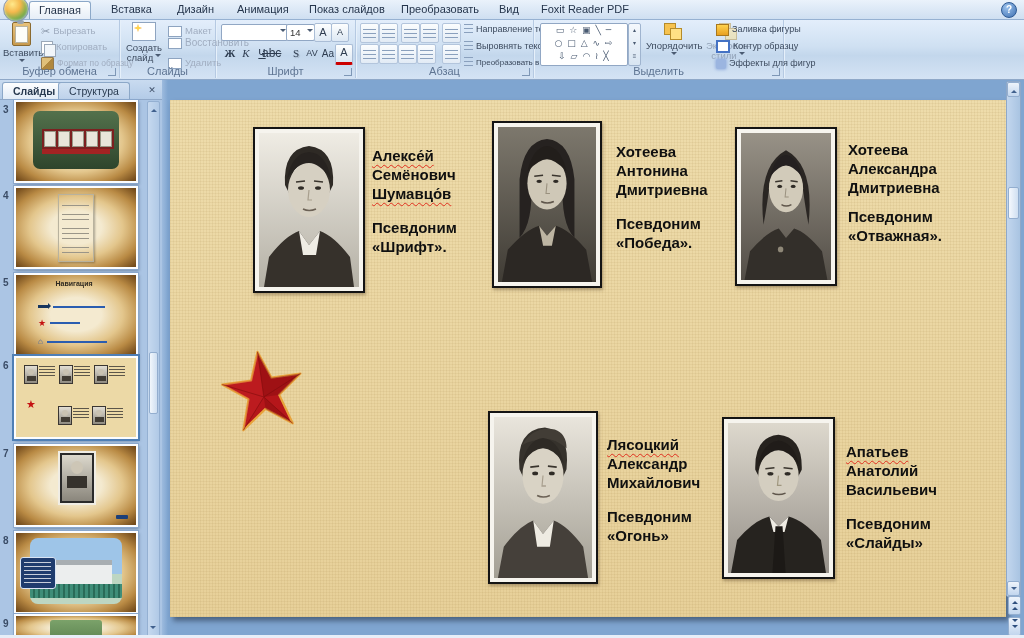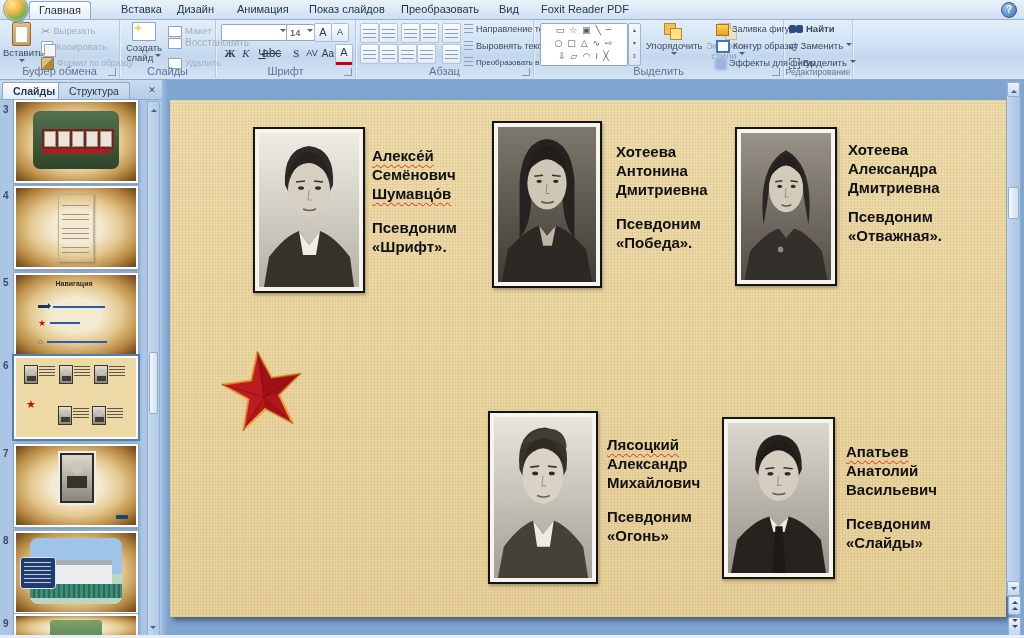--- a/index.html
+++ b/index.html
@@ -145,21 +145,21 @@
   .dbl.up{border-bottom-color:#2e4f7e}
   .dbl.dn{border-top-color:#2e4f7e}
   .statusstrip{position:absolute;left:0;bottom:0;width:1024px;height:3px;background:#e7eef8}
 </style>
 </head>
 <body>
 
 <div class="tabrow">
   <div class="orb"></div>
   <div class="tab active" style="left:29px">Главная</div>
-  <div class="tab" style="left:112px">Вставка</div>
+  <div class="tab" style="left:102px">Вставка</div>
   <div class="tab" style="left:168px">Дизайн</div>
   <div class="tab" style="left:228px">Анимация</div>
   <div class="tab" style="left:300px">Показ слайдов</div>
   <div class="tab" style="left:392px">Преобразовать</div>
   <div class="tab" style="left:490px">Вид</div>
   <div class="tab" style="left:532px">Foxit Reader PDF</div>
   <div class="helpbtn">?</div>
 </div>
 
 <div class="ribbon">
@@ -257,29 +257,20 @@
     <div class="sbtn" style="left:180px;top:2px;font-size:9px;left:182px">
       <span class="ic ic-fill"></span><span>Заливка фигуры</span></div>
     <div class="sbtn" style="left:182px;top:19px;font-size:9px">
       <span class="ic ic-outl"></span><span>Контур образцу</span></div>
     <div class="sbtn" style="left:182px;top:36px;font-size:9px">
       <span class="ic ic-eff"></span><span>Эффекты для фигур</span></div>
     <div class="glabel">Выделить</div>
     <div class="dl"></div>
   </div>
 
-  <div class="grp" style="left:784px;width:68px">
-    <div class="sbtn" style="left:5px;top:2px;font-size:9.5px;font-weight:bold">
-      <span class="ic ic-bino"></span><span>Найти</span></div>
-    <div class="sbtn" style="left:5px;top:19px;font-size:9.5px">
-      <span class="ic arr-r">⇄</span><span>Заменить</span><span class="car" style="display:inline-block;width:0;height:0;border:3px solid transparent;border-top-color:#4a5b72;margin-left:3px"></span></div>
-    <div class="sbtn" style="left:5px;top:36px;font-size:9.5px">
-      <span class="ic ic-sel"></span><span>Выделить</span><span class="car" style="display:inline-block;width:0;height:0;border:3px solid transparent;border-top-color:#4a5b72;margin-left:3px"></span></div>
-    <div class="glabel" style="font-size:8.5px">Редактирование</div>
-  </div>
 </div>
 
 <div class="panel">
   <div class="ptabs">
     <div class="ptab active" style="left:2px">Слайды</div>
     <div class="ptab" style="left:58px">Структура</div>
     <div class="pclose">✕</div>
   </div>
 
   <div class="trow" style="top:20px;height:83px">

